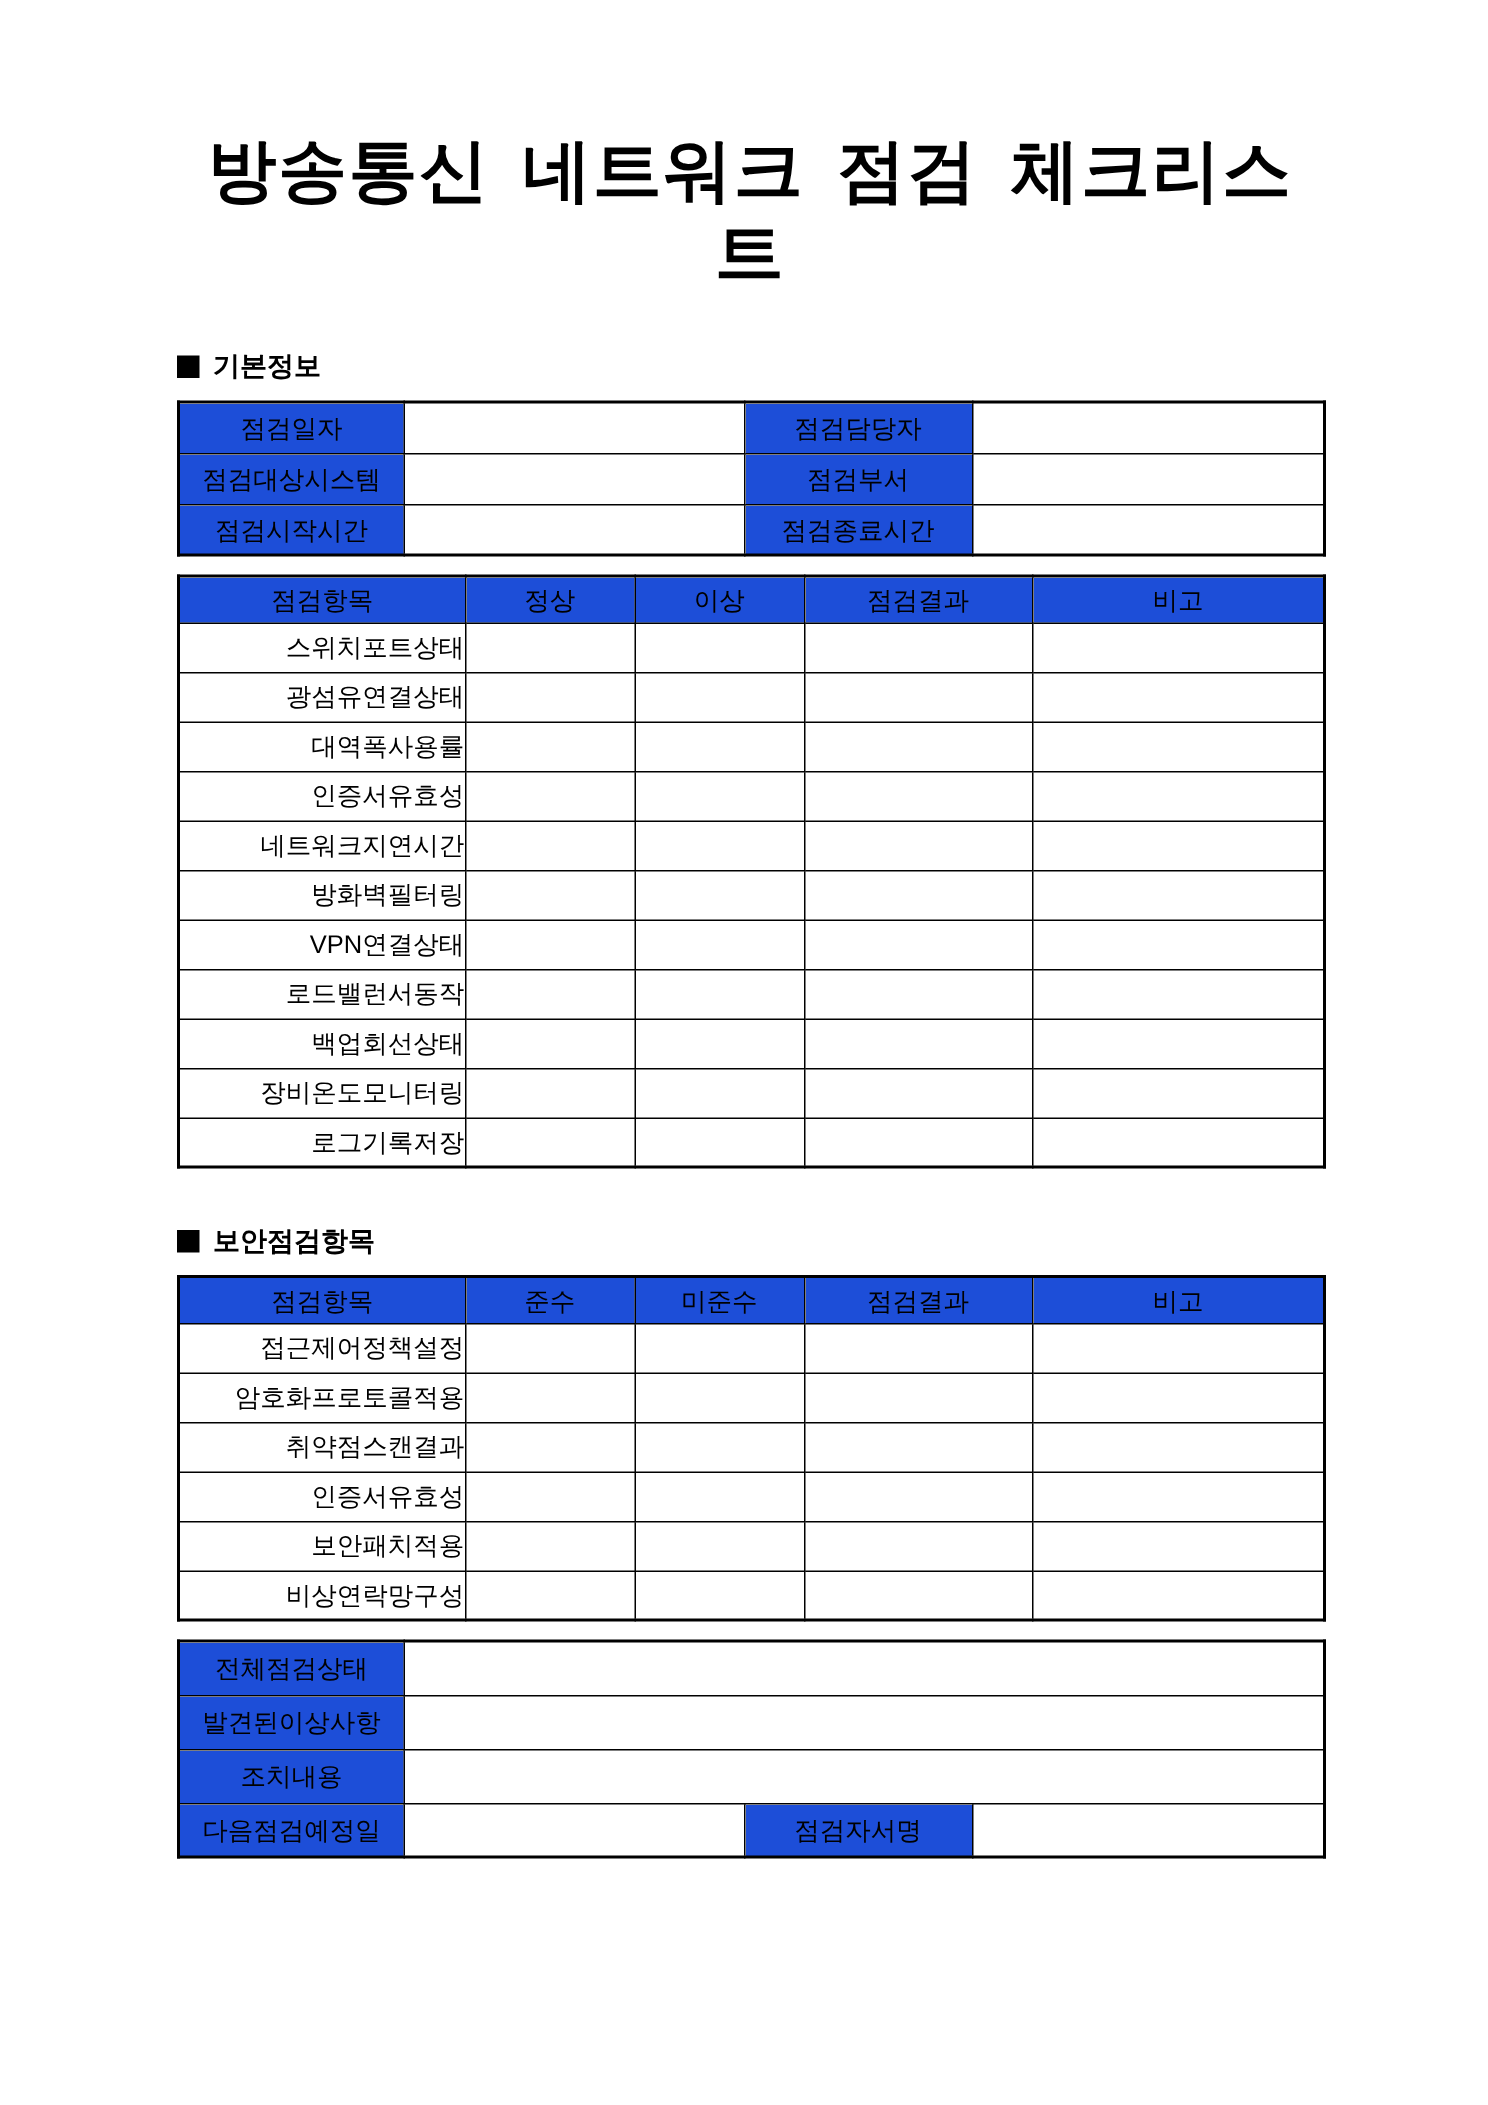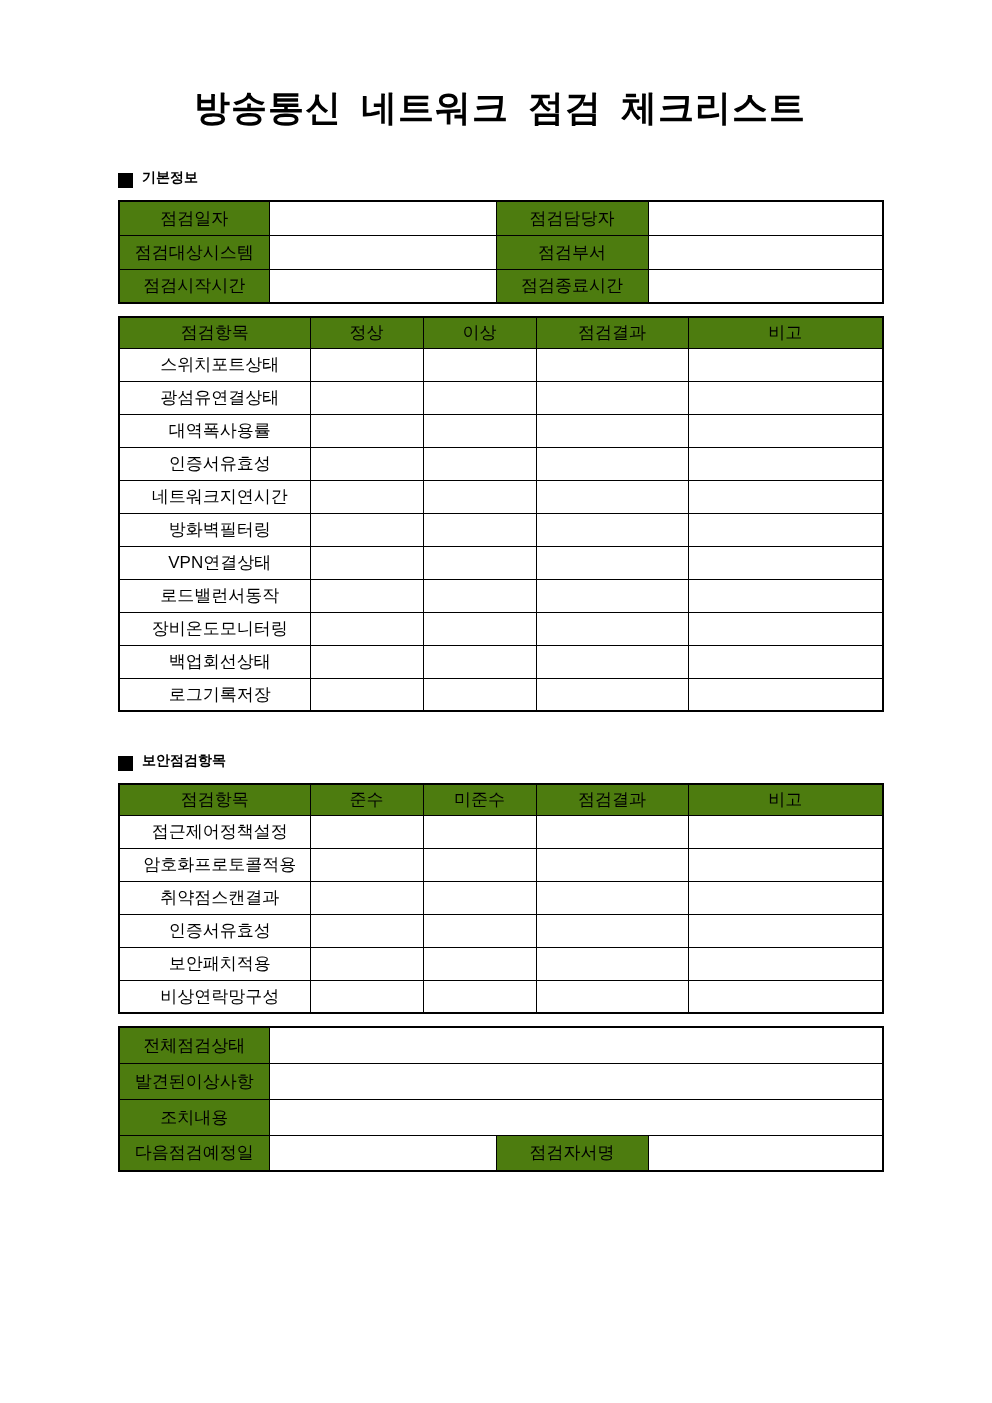--- a/index.html
+++ b/index.html
@@ -14,33 +14,33 @@
     height: 1403px;
     margin: 0 auto;
     background: #ffffff;
     overflow: hidden;
   }
   .content {
     padding: 86px 110px 0 118px;
     width: 992px;
   }
   .doc-title {
-    font-size: 36px;
+    font-size: 46px;
     font-weight: bold;
     text-align: center;
     letter-spacing: 1px;
     word-spacing: 8px;
     line-height: 1.2;
   }
   .section-heading {
     margin-top: 37px;
-    font-size: 14px;
+    font-size: 18px;
     font-weight: bold;
     display: flex;
-    align-items: flex-end;
+    align-items: center;
     line-height: 22px;
   }
   .bullet {
     display: inline-block;
     width: 15px;
     height: 15px;
     background: #000000;
     margin-right: 9px;
     flex: none;
   }
@@ -52,26 +52,26 @@
     border: 2px solid #000000;
     font-size: 17px;
   }
   .cell {
     border: 1px solid #000000;
     overflow: hidden;
     white-space: nowrap;
     vertical-align: middle;
   }
   .label-cell, .header-cell {
-    background: #4d7c0f;
+    background: #1d4ed8;
     text-align: center;
     font-weight: normal;
   }
   .item-cell {
-    text-align: center;
+    text-align: right;
     padding-left: 10px;
     background: #ffffff;
   }
   .value-cell { background: #ffffff; }
   .info-table td { height: 34px; }
   .check-table th { height: 31px; }
   .check-table td { height: 33px; }
   .final-table td { height: 36px; }
 </style>
 </head>
@@ -181,28 +181,28 @@
             <td class="cell value-cell"></td>
           </tr>
           <tr>
             <td class="cell item-cell">로드밸런서동작</td>
             <td class="cell value-cell"></td>
             <td class="cell value-cell"></td>
             <td class="cell value-cell"></td>
             <td class="cell value-cell"></td>
           </tr>
           <tr>
+            <td class="cell item-cell">백업회선상태</td>
+            <td class="cell value-cell"></td>
+            <td class="cell value-cell"></td>
+            <td class="cell value-cell"></td>
+            <td class="cell value-cell"></td>
+          </tr>
+          <tr>
             <td class="cell item-cell">장비온도모니터링</td>
-            <td class="cell value-cell"></td>
-            <td class="cell value-cell"></td>
-            <td class="cell value-cell"></td>
-            <td class="cell value-cell"></td>
-          </tr>
-          <tr>
-            <td class="cell item-cell">백업회선상태</td>
             <td class="cell value-cell"></td>
             <td class="cell value-cell"></td>
             <td class="cell value-cell"></td>
             <td class="cell value-cell"></td>
           </tr>
           <tr>
             <td class="cell item-cell">로그기록저장</td>
             <td class="cell value-cell"></td>
             <td class="cell value-cell"></td>
             <td class="cell value-cell"></td>

